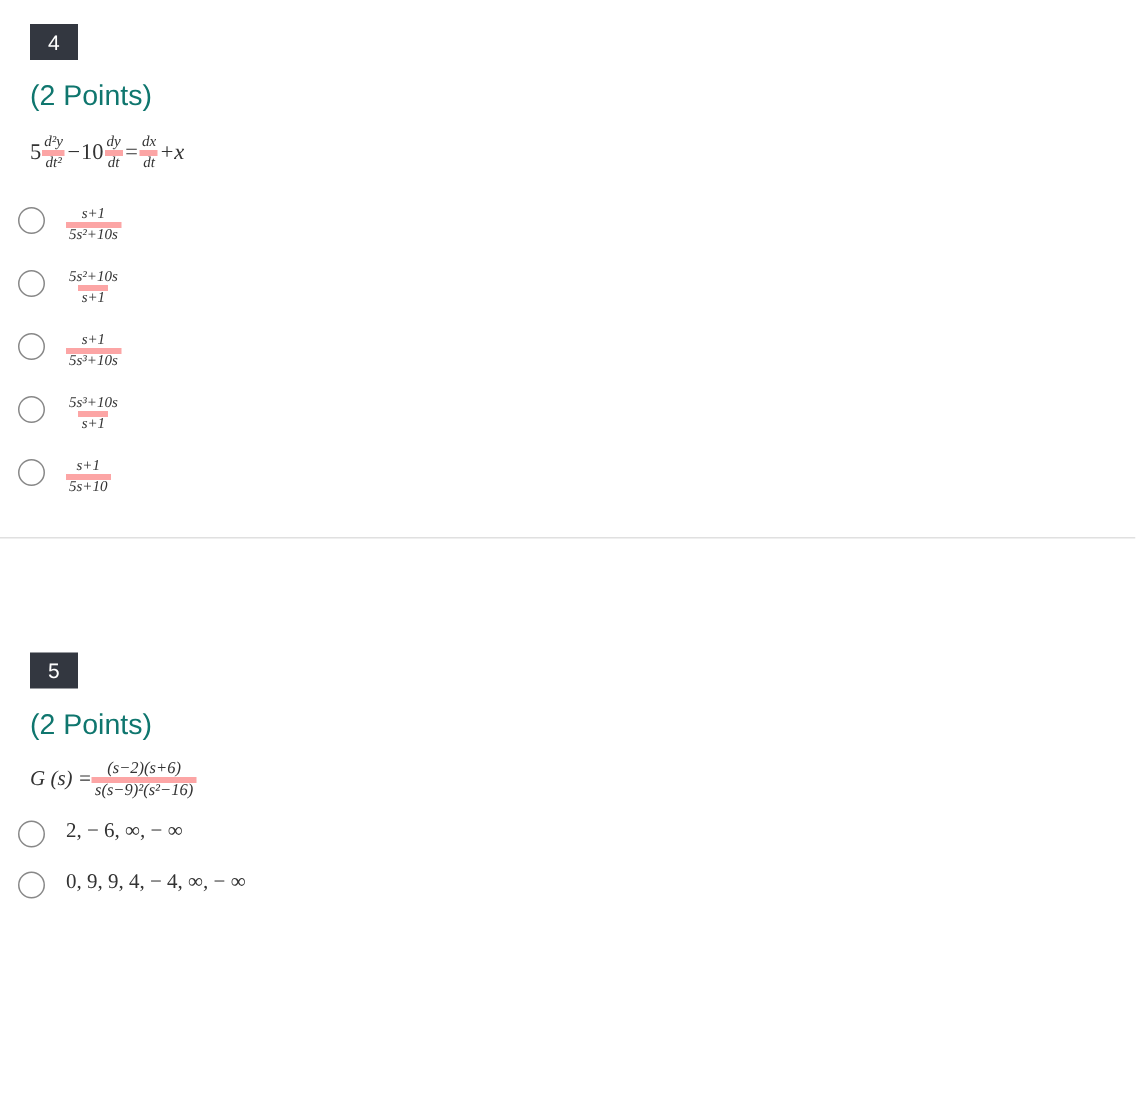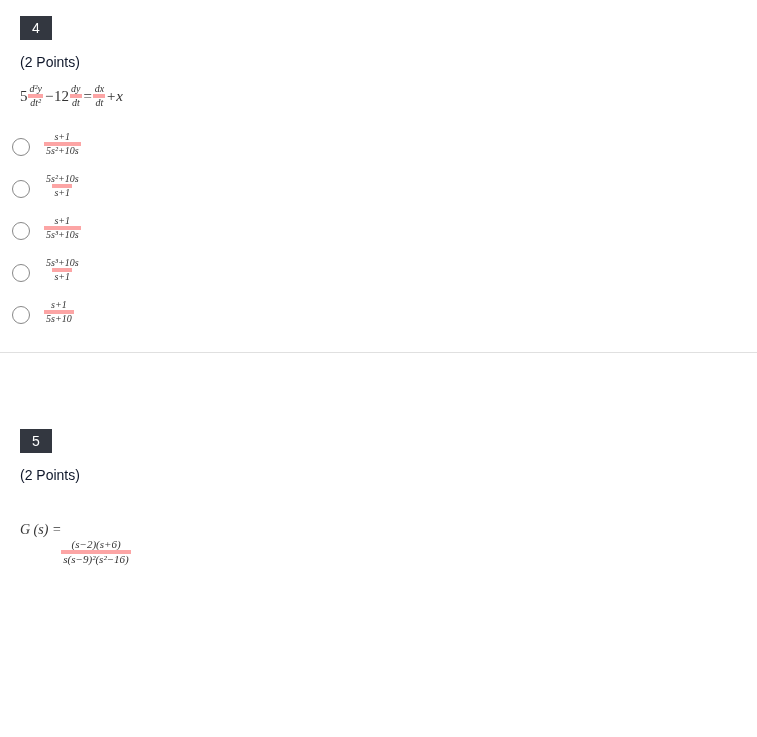--- a/index.html
+++ b/index.html
@@ -24,21 +24,21 @@
     padding: 4px 12px;
     margin-bottom: 12px;
   }
   .q-text {
     color: #2a2a2a;
     font-size: 15.5px;
     line-height: 1.45;
     font-weight: 400;
   }
   .req-star { color: #a4262c; }
-  .points { color: #0f172a; font-size: 14px; margin-top: 2px; }
+  .points { color: #0f766e; font-size: 19px; margin-top: 2px; }
   .immersive-icon {
     display: inline-block;
     width: 18px; height: 14px;
     border: 1.5px solid #555;
     border-radius: 2px;
     vertical-align: -2px;
     margin-left: 8px;
     position: relative;
   }
   .immersive-icon::after {
@@ -67,21 +67,21 @@
     vertical-align: middle;
     font-style: italic;
     line-height: 1;
   }
   .frac .num { font-size: 10px; padding: 0 2px; }
   .frac .den { font-size: 10px; border-top: 4px solid #fca5a5; padding: 0 2px; }
   .eqline .coef { font-style: normal; }
   .options { padding: 4px 0 0 6px; }
   .option {
     display: flex;
-    align-items: flex-end;
+    align-items: flex-start;
     padding: 8px 6px;
     margin: 2px 0;
     cursor: pointer;
     border-radius: 2px;
   }
   .radio {
     width: 18px; height: 18px;
     border: 1px solid #888;
     border-radius: 50%;
     flex: 0 0 auto;
@@ -117,21 +117,21 @@
     <div class="q-num">4</div>
     <div class="points">(2 Points)</div>
 
     <div class="eqline">
       <span class="coef">5</span>
       <span class="frac">
         <span class="num">d²y</span>
         <span class="den">dt²</span>
       </span>
       <span> − </span>
-      <span class="coef">12</span>
+      <span class="coef">10</span>
       <span class="frac">
         <span class="num">dy</span>
         <span class="den">dt</span>
       </span>
       <span> = </span>
       <span class="frac">
         <span class="num">dx</span>
         <span class="den">dt</span>
       </span>
       <span> + </span>
@@ -191,21 +191,29 @@
 <div class="spacer-between"></div>
 
 <div class="question-block" style="border-bottom:none;">
   <div class="q-inner">
     <div class="q-num">5</div>
     <div class="points">(2 Points)</div>
 
     <div class="gs-eq">
       <span>G (s) = </span>
       <span class="frac">
-        <span class="num" style="font-size:11px;margin-top:44px;">(s−2)(s+6)</span>
+        <span class="num" style="font-size:11px;">(s−2)(s+6)</span>
         <span class="den" style="font-size:11px;">s(s−9)²(s²−16)</span>
       </span>
     </div>
   </div>
 
   <div class="options q5-options">
+    <div class="option">
+      <span class="radio"></span>
+      <span class="opt-label">2,  − 6, ∞,  − ∞</span>
+    </div>
+    <div class="option">
+      <span class="radio"></span>
+      <span class="opt-label">0, 9, 9, 4,  − 4, ∞,  − ∞</span>
+    </div>
   </div>
 </div>
 
 </body></html>

